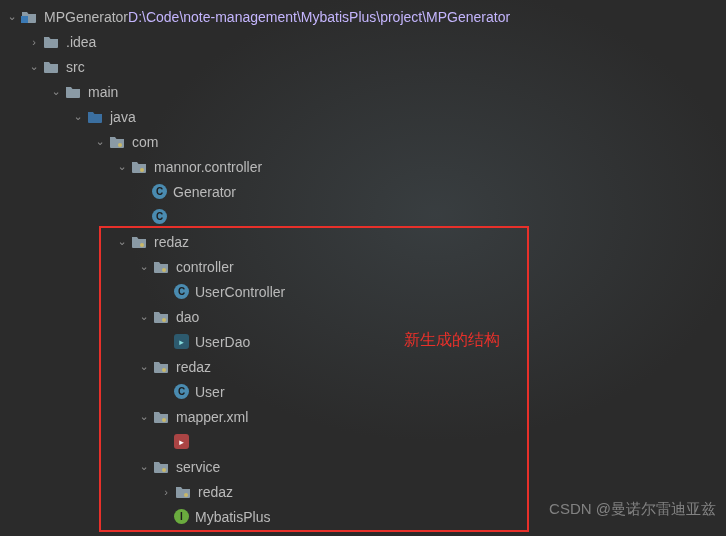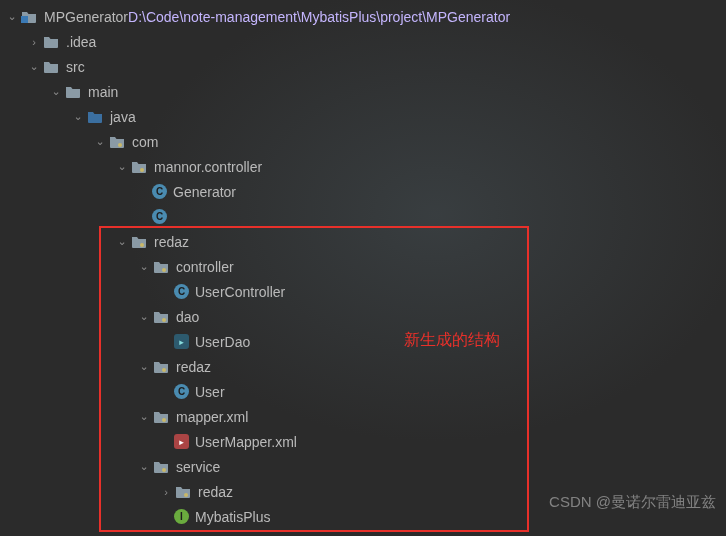--- a/index.html
+++ b/index.html
@@ -65,21 +65,21 @@
       pointer-events: none;
     }
     .annotation {
       position: absolute;
       color: #e8302a;
       font-size: 16px;
     }
     .watermark {
       position: absolute;
       right: 10px;
-      bottom: 24px;
+      bottom: 17px;
       color: rgba(200,200,200,0.55);
       font-size: 15px;
     }
   </style>
 </head>
 <body>
 
 <div class="tree" id="tree">
     <div class="row">
       <span class="indent" style="width:4px"></span>
@@ -236,21 +236,20 @@
           <path d="M1 2h5l1.5 2H15v8a1 1 0 0 1-1 1H2a1 1 0 0 1-1-1z" fill="#8a9aa5"></path>
           <circle cx="11" cy="10" r="2" fill="#c9b868"></circle>
         </svg>
       </span>
       <span class="label">mapper.xml</span>
     </div>
     <div class="row">
       <span class="indent" style="width:158px"></span>
       <span class="arrow blank">·</span>
       <span class="xml-icon">▸</span>
-      <span class="label">UserMapper.xml</span>
     </div>
     <div class="row">
       <span class="indent" style="width:136px"></span>
       <span class="arrow">⌄</span>
       <span class="icon pkg-icon">
         <svg viewBox="0 0 16 14">
           <path d="M1 2h5l1.5 2H15v8a1 1 0 0 1-1 1H2a1 1 0 0 1-1-1z" fill="#8a9aa5"></path>
           <circle cx="11" cy="10" r="2" fill="#c9b868"></circle>
         </svg>
       </span>

